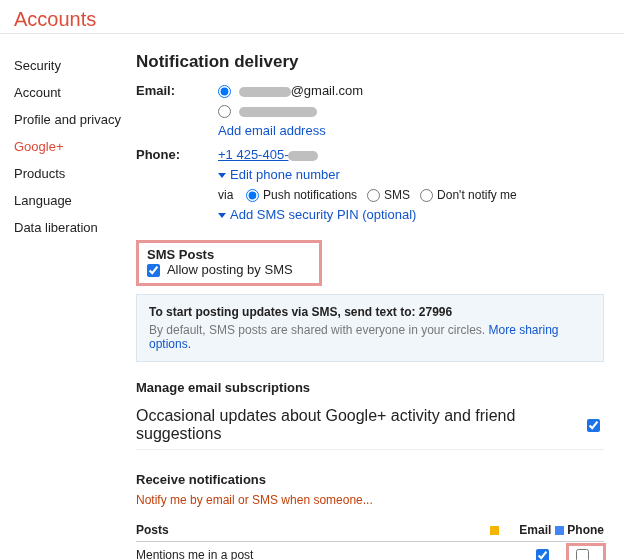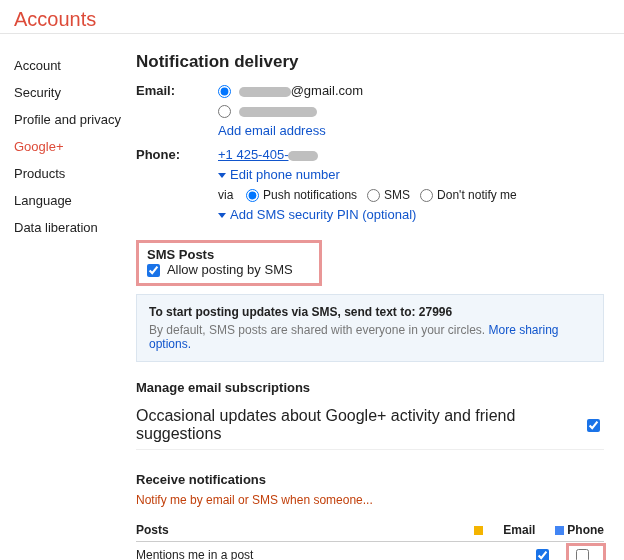--- a/index.html
+++ b/index.html
@@ -154,22 +154,22 @@
 </head>
 <body>
 
 <div class="header">
   <h1>Accounts</h1>
 </div>
 
 <div class="layout">
 
   <div class="sidebar">
+    <div class="sidebar-item">Security</div>
     <div class="sidebar-item">Account</div>
-    <div class="sidebar-item">Security</div>
     <div class="sidebar-item">Profile and privacy</div>
     <div class="sidebar-item active">Google+</div>
     <div class="sidebar-item">Products</div>
     <div class="sidebar-item">Language</div>
     <div class="sidebar-item">Data liberation</div>
   </div>
 
   <div class="main">
 
     <h2 class="section">Notification delivery</h2>
@@ -235,21 +235,21 @@
       </div>
     </div>
 
     <div class="sub-section" style="position:relative">
       <h3>Receive notifications</h3>
       <div class="small-note">Notify me by email or SMS when someone...</div>
 
       <div class="cats">
         <span>Posts</span>
         <span class="sp"></span>
-        <span class="lab" style="display:flex;align-items:center;gap:20px;margin-right:20px">
+        <span class="lab" style="display:flex;align-items:center;gap:20px;margin-right:4px">
             <span class="sq yellow"></span>
             <span>Email</span>
           </span>
         <span class="lab" style="display:flex;align-items:center;gap:3px">
             <span class="sq blue"></span>
             <span>Phone</span>
           </span>
       </div>
 
       <div id="posts-rows">

